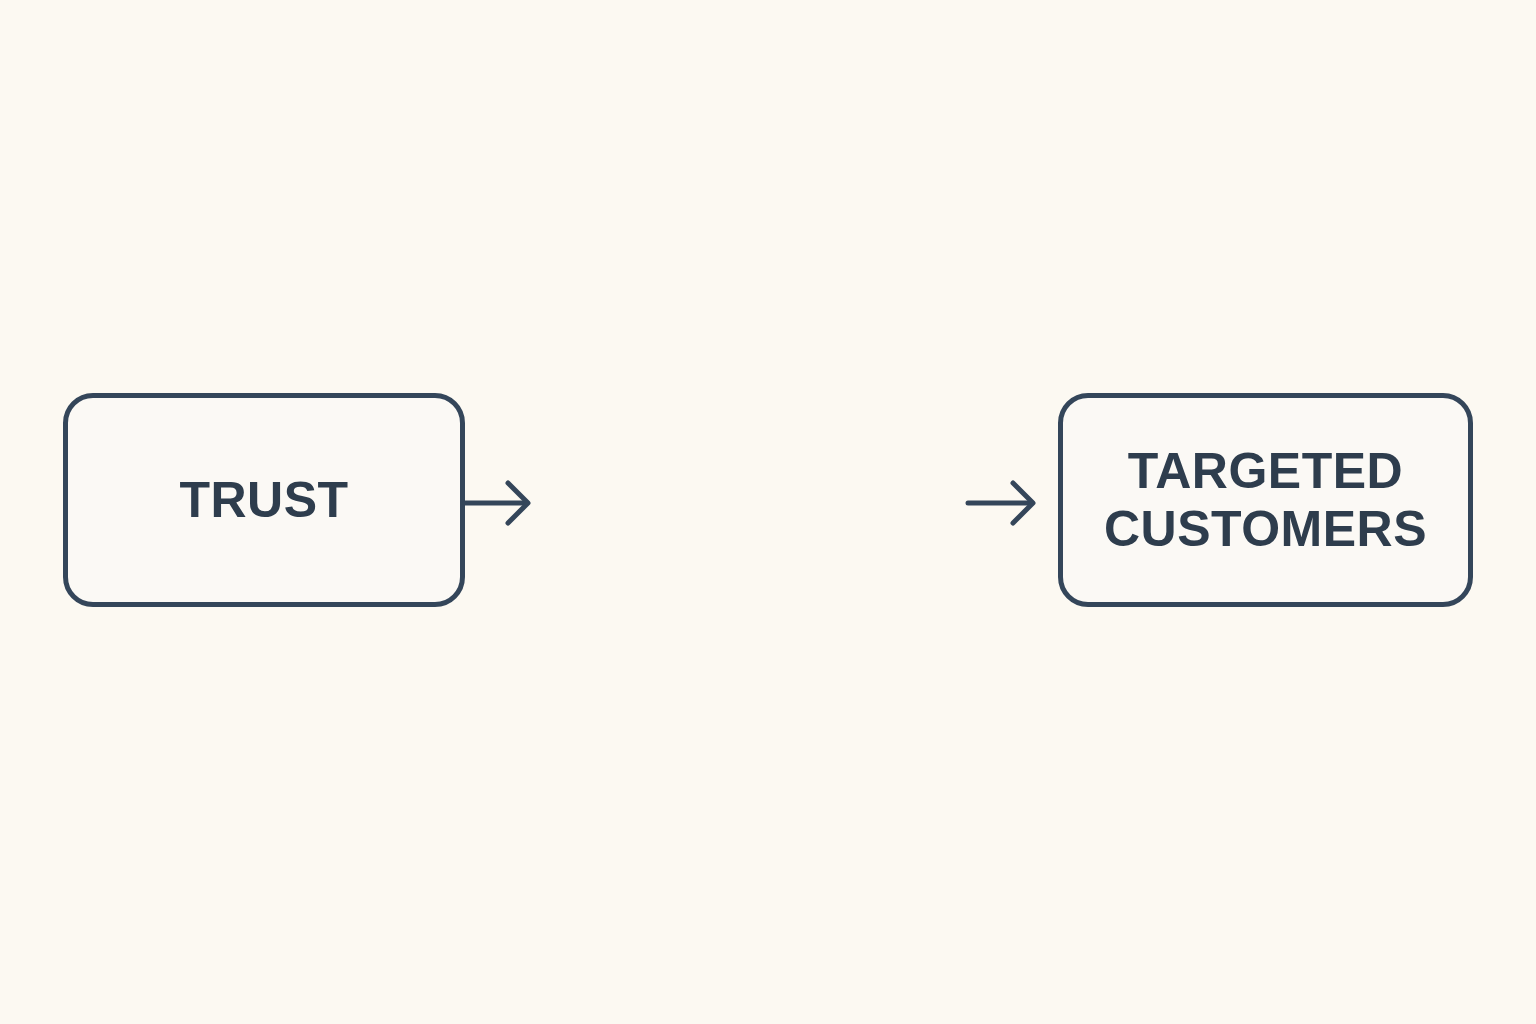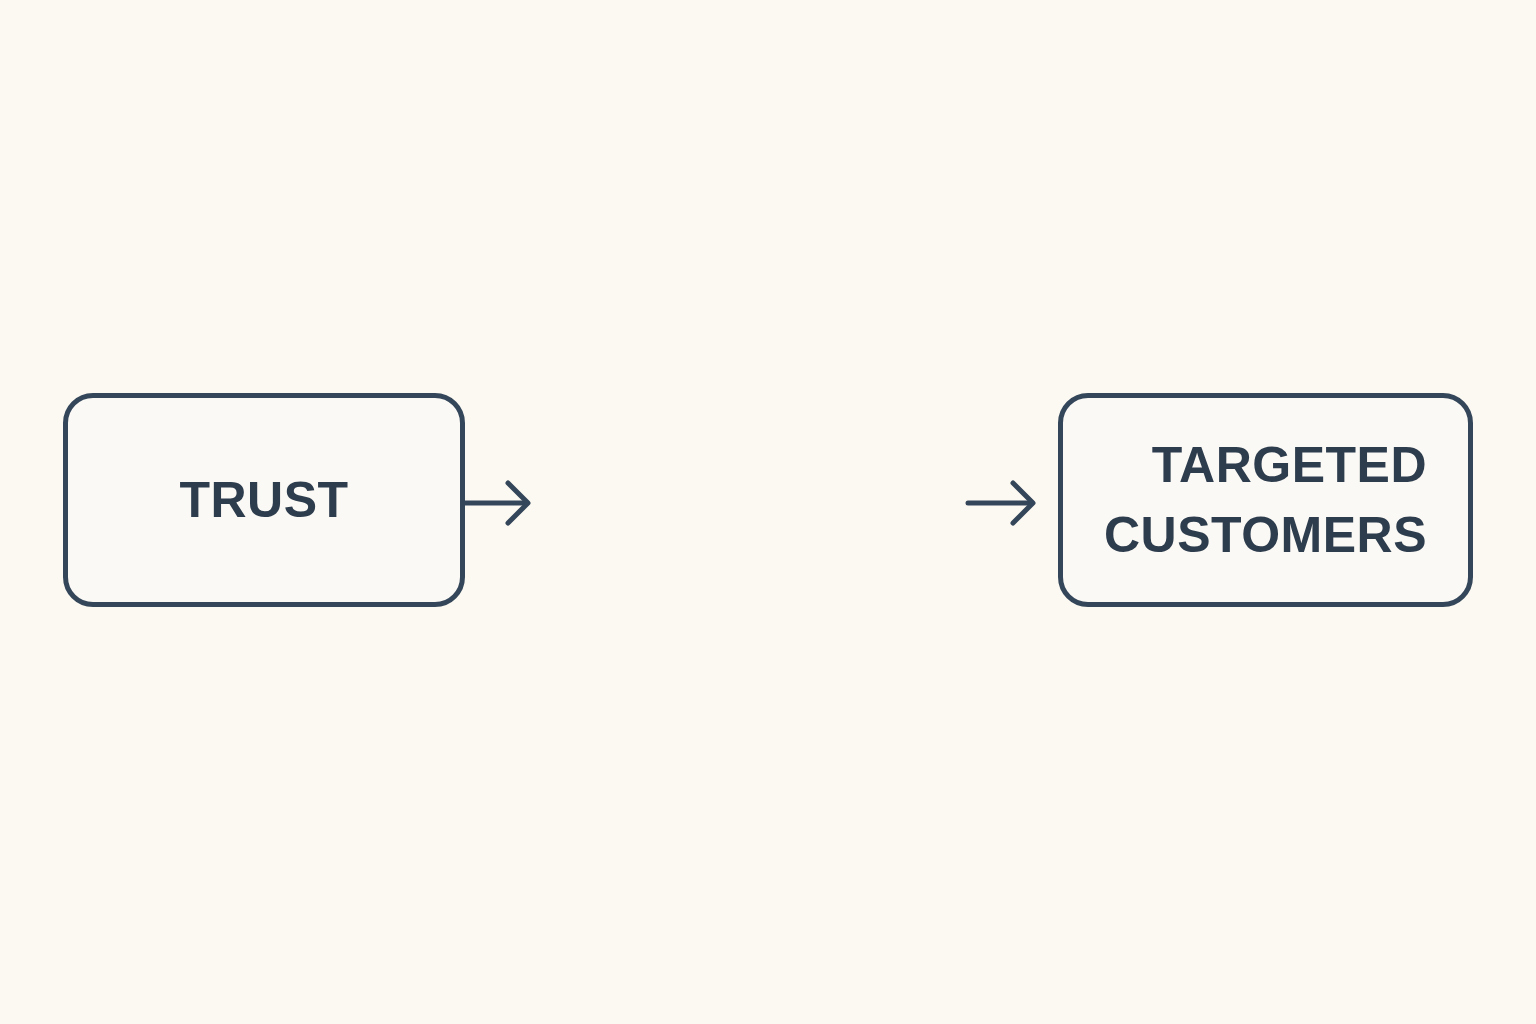--- a/index.html
+++ b/index.html
@@ -36,21 +36,21 @@
     font-weight: bold;
     font-size: 50px;
     line-height: 68px;
     letter-spacing: 0.5px;
     white-space: pre-line;
     user-select: none;
   }
   #node-trust   { left: 63px;   top: 393px; width: 402px; height: 214px; }
   #node-traffic { left: 552px;  top: 393px; width: 416px; height: 214px; }
   #node-targeted-customers { left: 1058px; top: 393px; width: 415px; height: 214px; }
-  #node-targeted-customers .node-label { line-height: 70px; text-align: right; }
+  #node-targeted-customers .node-label { line-height: 58px; }
 
   .connector {
     position: absolute;
     top: 468px;
     height: 70px;
   }
   #connector-1 { left: 463px; width: 92px; }
   #connector-2 { left: 966px; width: 95px; }
   .connector svg { display: block; width: 100%; height: 100%; overflow: visible; }
 </style>

